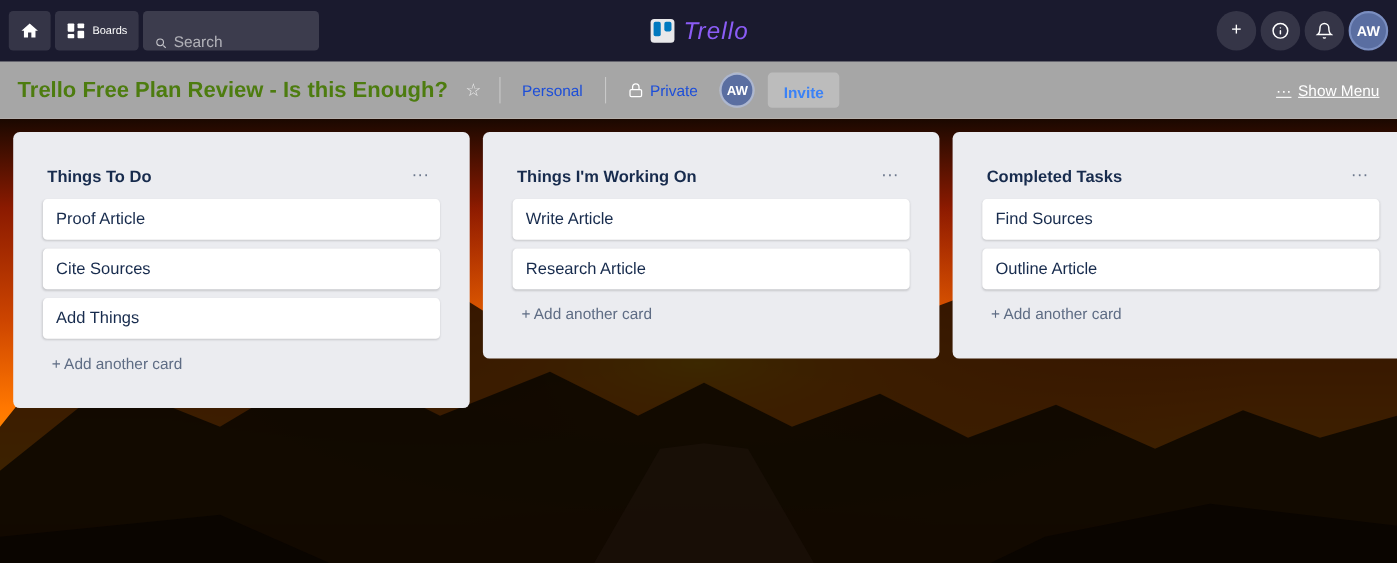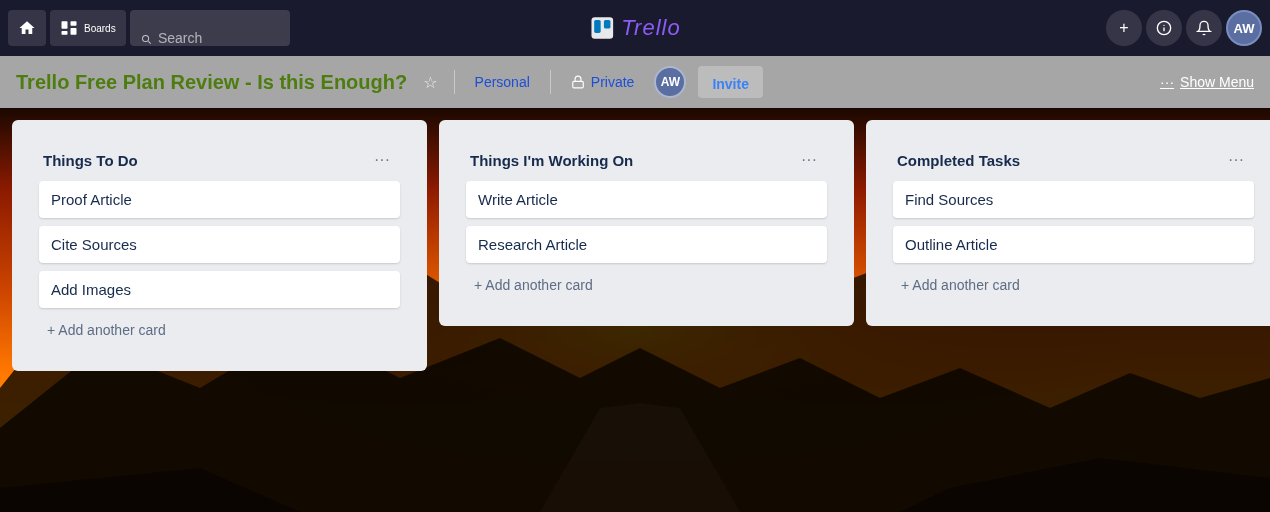--- a/index.html
+++ b/index.html
@@ -413,21 +413,21 @@
         <span class="list-title">Things To Do</span>
         <button class="list-menu-btn">···</button>
       </div>
       <div class="card">
         <span>Proof Article</span>
       </div>
       <div class="card">
         <span>Cite Sources</span>
       </div>
       <div class="card">
-        <span>Add Images</span>
+        <span>Add Things</span>
       </div>
       <button class="add-card-btn">
         <span>+ Add another card</span>
       </button>
     </div>
 
     <div class="list">
       <div class="list-header">
         <span class="list-title">Things I'm Working On</span>
         <button class="list-menu-btn">···</button>

